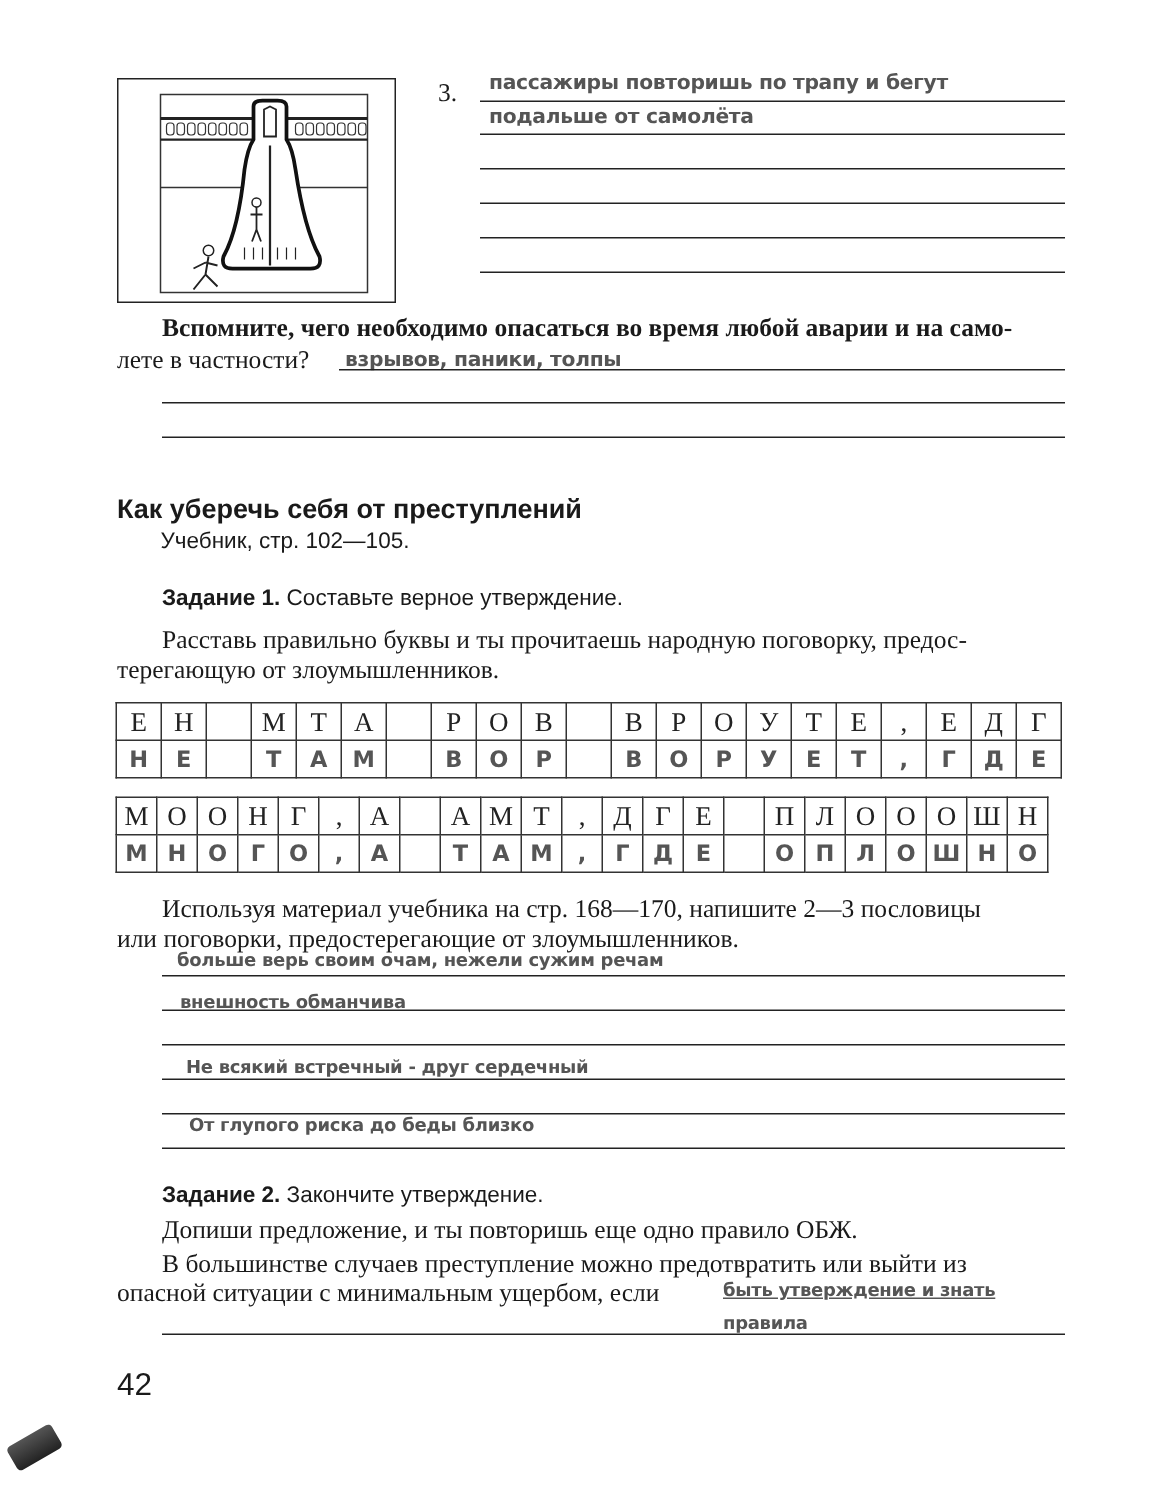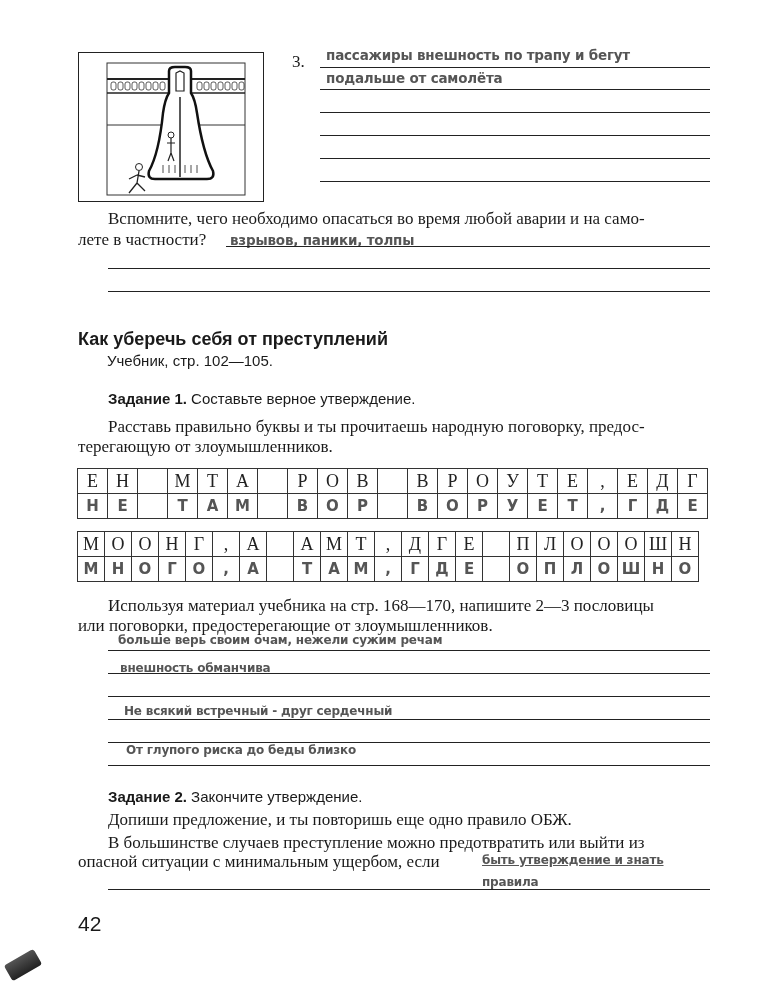--- a/index.html
+++ b/index.html
@@ -59,30 +59,30 @@
         <line x1="106" y1="112" x2="106" y2="120"></line>
         <line x1="112" y1="112" x2="112" y2="120"></line>
         <line x1="118" y1="112" x2="118" y2="120"></line>
       </g>
     <circle cx="60" cy="114" r="3.5" fill="none" stroke="#222"></circle>
     <path d="M60 118 L58 130 M58 122 L50 126 M58 122 L66 124 M58 130 L50 140 M58 130 L66 138" stroke="#222" stroke-width="1.3" fill="none"></path>
   </svg>
 </div>
 
 <div class="abs serif" style="left:292px;top:52px;">3.</div>
-<div class="abs hand" style="left:326px;top:47px;">пассажиры внешность по трапу и  бегут</div>
+<div class="abs hand" style="left:326px;top:47px;">пассажиры повторишь по трапу и  бегут</div>
 <div class="line" style="left:320px;top:67px;width:390px;"></div>
 <div class="abs hand" style="left:326px;top:70px;">подальше от самолёта</div>
 <div class="line" style="left:320px;top:89px;width:390px;"></div>
 <div class="line" style="left:320px;top:112px;width:390px;"></div>
 <div class="line" style="left:320px;top:135px;width:390px;"></div>
 <div class="line" style="left:320px;top:158px;width:390px;"></div>
 <div class="line" style="left:320px;top:181px;width:390px;"></div>
 
-<div class="abs serif" style="left:108px;top:209px;">Вспомните, чего необходимо опасаться во время любой аварии и на само-</div>
+<div class="abs serif" style="left:108px;top:209px;font-weight:bold;">Вспомните, чего необходимо опасаться во время любой аварии и на само-</div>
 <div class="abs serif" style="left:78px;top:230px;">лете в частности?</div>
 <div class="abs hand" style="left:230px;top:232px;">взрывов, паники, толпы</div>
 <div class="line" style="left:226px;top:246px;width:484px;"></div>
 <div class="line" style="left:108px;top:268px;width:602px;"></div>
 <div class="line" style="left:108px;top:291px;width:602px;"></div>
 
 <div class="abs heading" style="left:78px;top:329px;">Как уберечь себя от преступлений</div>
 <div class="abs sans" style="left:78px;top:352px;font-size:15px;margin-left:29px;">Учебник, стр. 102—105.</div>
 
 <div class="abs sans" style="left:108px;top:390px;font-size:15px;">

